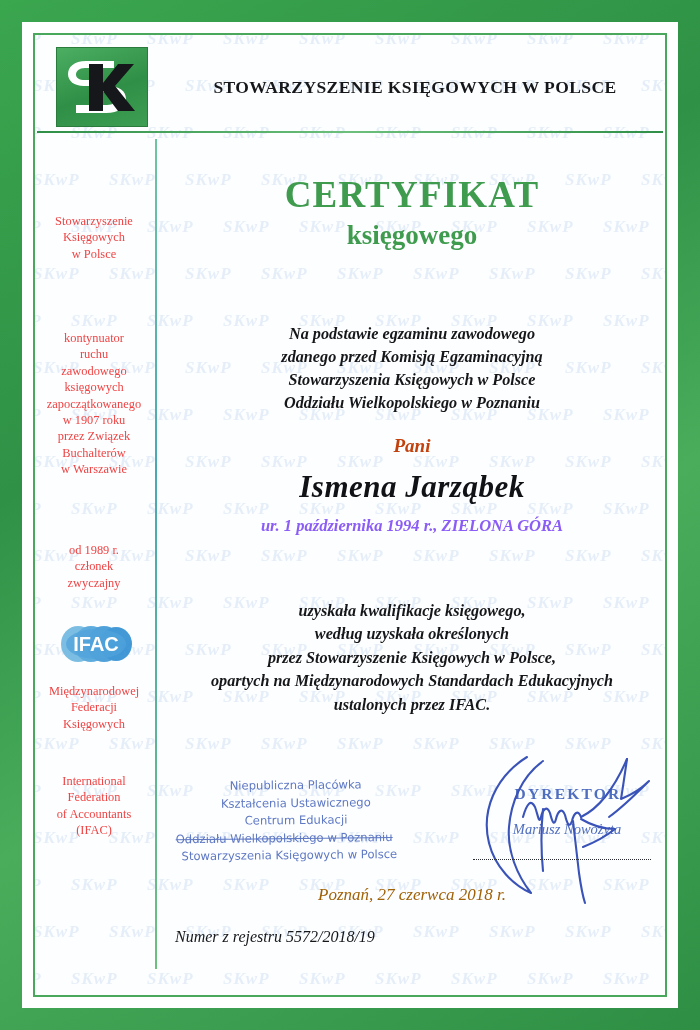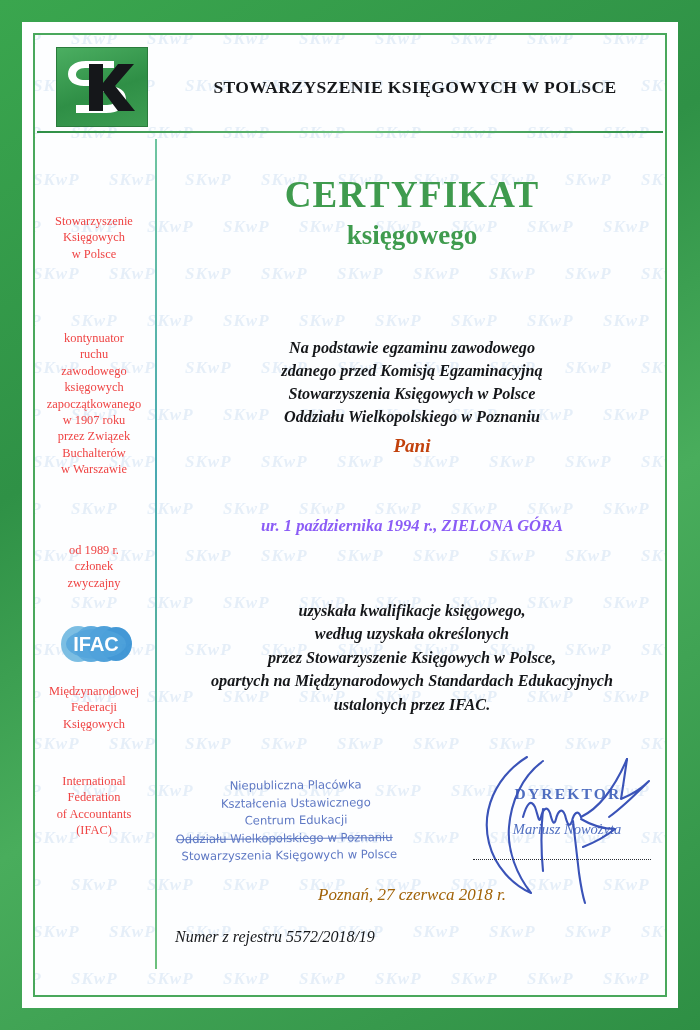--- a/index.html
+++ b/index.html
@@ -146,21 +146,21 @@
     color: #3f9b4e;
   }
   .cert-sub {
     top: 185px;
     font-family: "Liberation Serif", serif;
     font-weight: bold;
     font-size: 27px;
     color: #3f9b4e;
   }
   .body-block {
-    top: 302px;
+    top: 288px;
     font-family: "Liberation Serif", serif;
     font-style: italic;
     font-weight: bold;
     font-size: 16.2px;
     line-height: 1.42;
     color: #15171a;
   }
   .pani {
     top: 400px;
     font-family: "Liberation Serif", serif;
@@ -375,20 +375,21 @@
     <div class="main cert-sub" style="position:absolute;">księgowego</div>
 
     <div class="main body-block" style="position:absolute;">
       <div>Na podstawie egzaminu zawodowego</div>
       <div>zdanego przed Komisją Egzaminacyjną</div>
       <div>Stowarzyszenia Księgowych w Polsce</div>
       <div>Oddziału Wielkopolskiego w Poznaniu</div>
     </div>
 
     <div class="main pani" style="position:absolute;">Pani</div>
+    <div class="main name" style="position:absolute;">Ismena Jarząbek</div>
     <div class="main birth" style="position:absolute;">ur. 1 października 1994 r., ZIELONA GÓRA</div>
 
     <div class="main qual-block" style="position:absolute;">
       <div>uzyskała kwalifikacje księgowego,</div>
       <div>według uzyskała określonych</div>
       <div>przez Stowarzyszenie Księgowych w Polsce,</div>
       <div>opartych na Międzynarodowych Standardach Edukacyjnych</div>
       <div>ustalonych przez IFAC.</div>
     </div>
 

